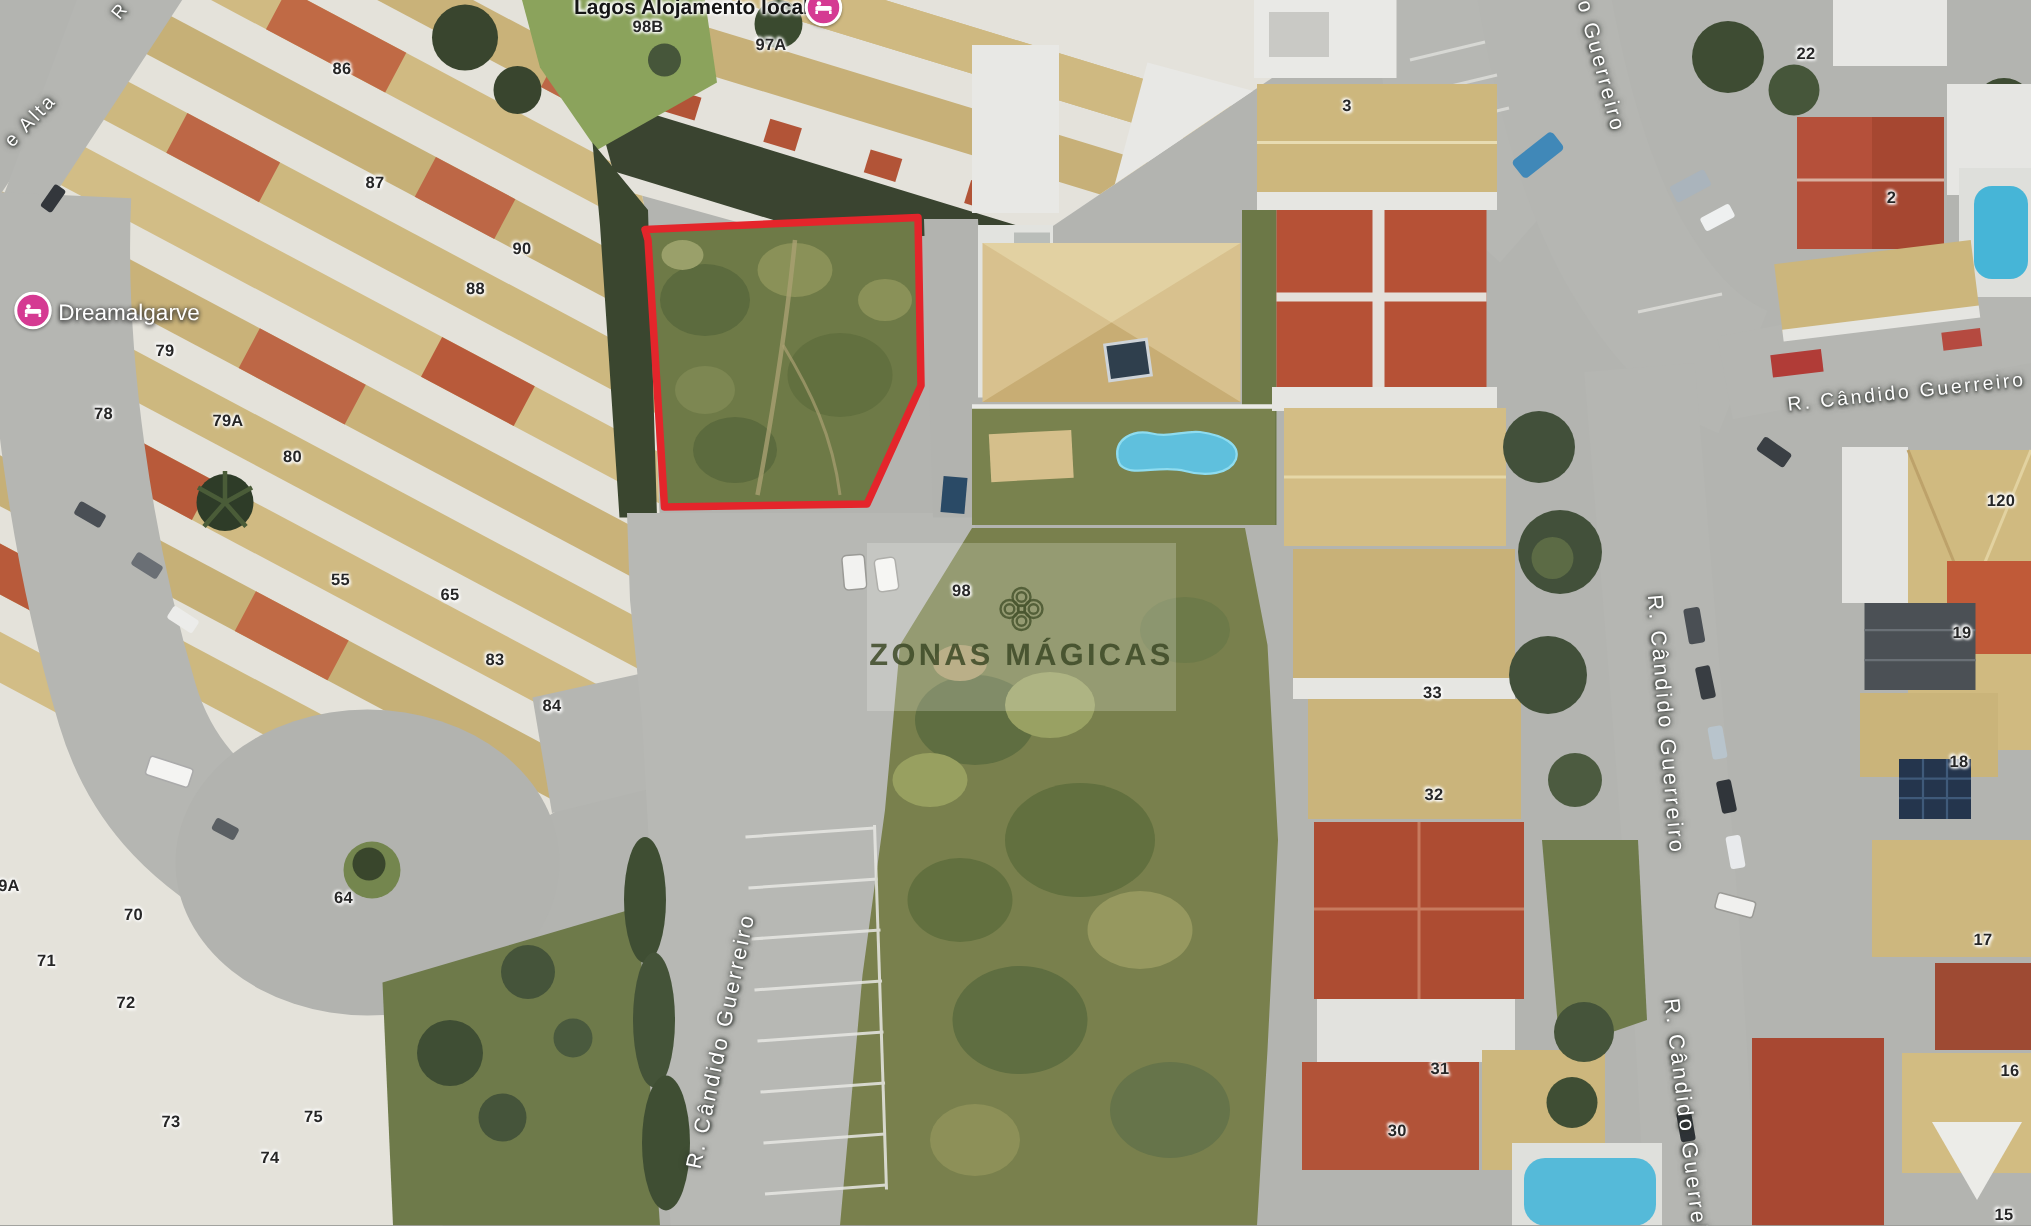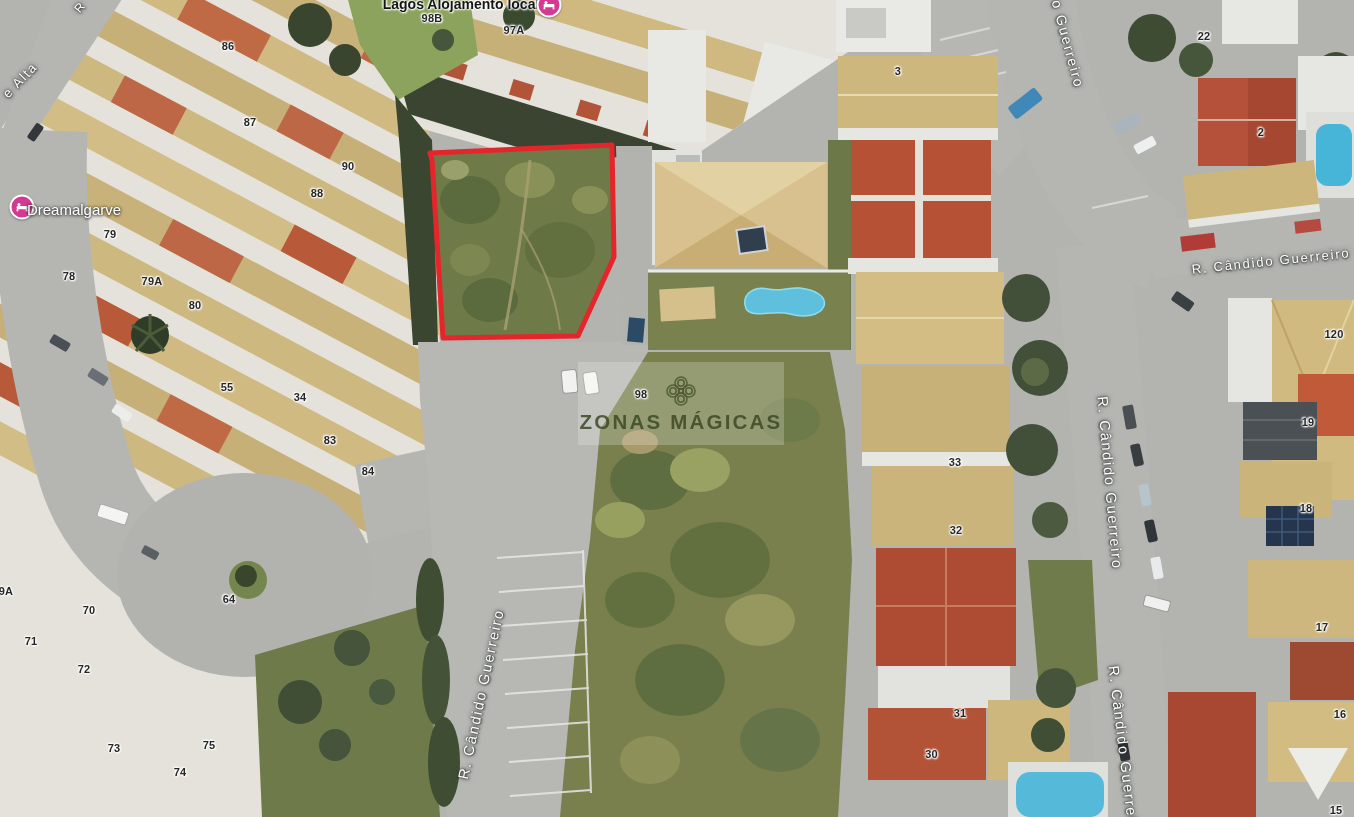--- a/index.html
+++ b/index.html
@@ -13,21 +13,21 @@
   .street{position:absolute;font-size:13.5px;font-weight:400;color:#ffffff;white-space:nowrap;
       letter-spacing:1.8px;
       text-shadow:0 0 3px rgba(45,50,45,.95),0 1px 2px rgba(45,50,45,.9),0 0 5px rgba(45,50,45,.7);}
   .poi-label-dark{position:absolute;transform:translate(-50%,-50%);font-size:14px;font-weight:700;color:#151515;
       white-space:nowrap;text-shadow:0 0 2px #fff,0 0 3px #fff,1px 1px 2px #fff,-1px -1px 2px #fff;}
   .poi-label-light{position:absolute;transform:translate(-50%,-50%);font-size:15px;font-weight:500;color:#fff;
       white-space:nowrap;text-shadow:0 0 3px rgba(40,40,40,.95),0 1px 3px rgba(40,40,40,.9);}
   .poi-pin{position:absolute;transform:translate(-50%,-50%);width:21px;height:21px;border-radius:50%;
       background:#d53a92;border:2px solid #fff;box-shadow:0 1px 2px rgba(0,0,0,.35);
       display:flex;align-items:center;justify-content:center;}
-  #watermark{position:absolute;left:578px;top:362px;width:206px;height:83px;
+  #watermark{position:absolute;left:578px;top:362px;width:206px;height:112px;
       background:rgba(250,250,245,.22);display:flex;flex-direction:column;align-items:center;
       justify-content:center;gap:1px;}
   #watermark .wm-text{font-size:20.5px;font-weight:700;letter-spacing:2.2px;
       color:rgba(60,73,38,.85);white-space:nowrap;}
 </style>
 </head>
 <body>
 
 <div id="map">
 
@@ -314,21 +314,21 @@
   <div class="poi-pin" style="left:22px;top:207px">
     <svg width="13" height="13" viewBox="-6 -6 12 12">
       <g fill="#ffffff">
         <rect x="-5" y="-1" width="10" height="3" rx="1"></rect>
         <rect x="-5" y="2" width="1.6" height="2"></rect>
         <rect x="3.4" y="2" width="1.6" height="2"></rect>
         <circle cx="-2.8" cy="-2.4" r="1.4"></circle>
       </g>
     </svg>
   </div>
-  <div class="poi-label-light" style="left:74px;top:209px">Dreamalgarve</div>
+  <div class="poi-label-light" style="left:86px;top:209px">Dreamalgarve</div>
 
   <div id="watermark">
     <svg width="36" height="36" viewBox="0 0 36 36" stroke="rgba(73,86,47,.85)" fill="none" stroke-width="1.6">
       <circle cx="18" cy="10" r="6"></circle>
       <circle cx="26" cy="18" r="6"></circle>
       <circle cx="18" cy="26" r="6"></circle>
       <circle cx="10" cy="18" r="6"></circle>
       <circle cx="18" cy="10" r="3.2"></circle>
       <circle cx="26" cy="18" r="3.2"></circle>
       <circle cx="18" cy="26" r="3.2"></circle>
@@ -341,21 +341,21 @@
       <div class="hn" style="left: 514px; top: 30px;">97A</div>
       <div class="hn" style="left: 228px; top: 46px;">86</div>
       <div class="hn" style="left: 250px; top: 122px;">87</div>
       <div class="hn" style="left: 348px; top: 166px;">90</div>
       <div class="hn" style="left: 317px; top: 193px;">88</div>
       <div class="hn" style="left: 110px; top: 234px;">79</div>
       <div class="hn" style="left: 57px; top: 276px; padding-left: 24px;">78</div>
       <div class="hn" style="left: 152px; top: 281px;">79A</div>
       <div class="hn" style="left: 195px; top: 305px;">80</div>
       <div class="hn" style="left: 227px; top: 387px;">55</div>
-      <div class="hn" style="left: 300px; top: 397px;">34</div>
+      <div class="hn" style="left: 300px; top: 397px;">65</div>
       <div class="hn" style="left: 330px; top: 440px;">83</div>
       <div class="hn" style="left: 368px; top: 471px;">84</div>
       <div class="hn" style="left: 6px; top: 591px;">9A</div>
       <div class="hn" style="left: 229px; top: 599px;">64</div>
       <div class="hn" style="left: 89px; top: 610px;">70</div>
       <div class="hn" style="left: 31px; top: 641px;">71</div>
       <div class="hn" style="left: 84px; top: 669px;">72</div>
       <div class="hn" style="left: 114px; top: 703px; margin-top: 45px;">73</div>
       <div class="hn" style="left: 157px; top: 772px; margin-left: 23px;">74</div>
       <div class="hn" style="left: 209px; top: 745px;">75</div>

